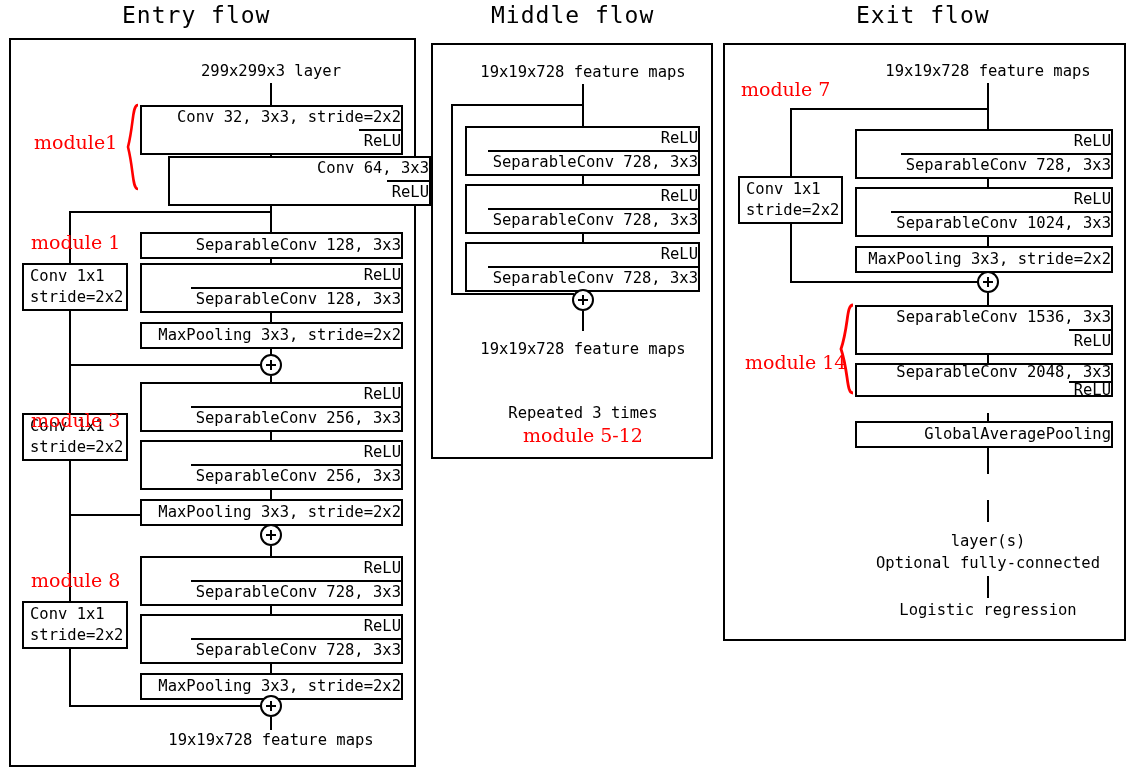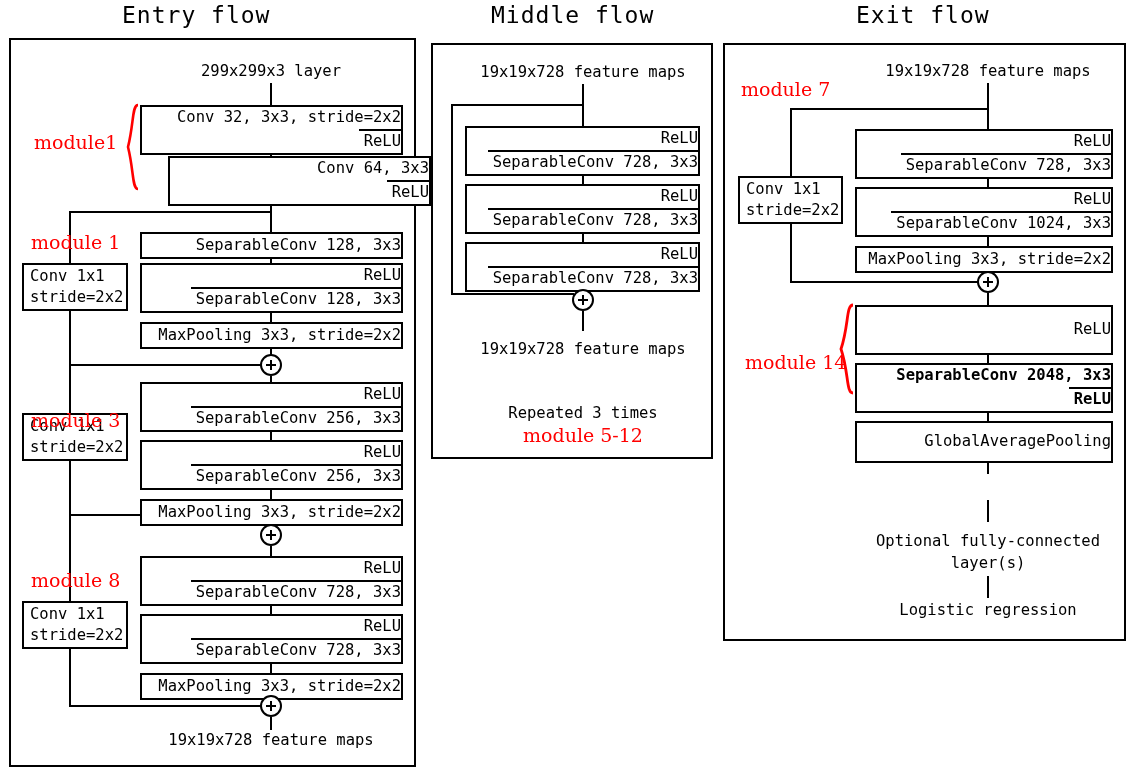--- a/index.html
+++ b/index.html
@@ -227,35 +227,36 @@
   <div class="vline" style="left:987px;top:273px;height:8px;"></div>
   <div class="plus" style="left:977px;top:271px;"></div>
   <div class="vline" style="left:987px;top:293px;height:13px;"></div>
 
   <div class="mod" style="left:745px;top:351px;">module 14</div>
   <svg class="brace" style="left:838px;top:303px;" width="18" height="92" viewBox="0 0 18 92">
     <path d="M15 2 C8 2 11 22 3 46 C11 70 8 90 15 90" fill="none" stroke="#ff0000" stroke-width="2.8"></path>
   </svg>
 
   <div class="box stack" style="left:855px;top:305px;width:258px;height:50px;">
+    <div class="row">SeparableConv 1536, 3x3</div>
     <div class="row">ReLU</div>
   </div>
   <div class="vline" style="left:987px;top:355px;height:9px;"></div>
-  <div class="box stack" style="left:855px;top:363px;width:258px;height:50px;font-weight:bold;">
+  <div class="box stack" style="left:855px;top:363px;width:258px;height:34px;">
     <div class="row">SeparableConv 2048, 3x3</div>
     <div class="row">ReLU</div>
   </div>
   <div class="vline" style="left:987px;top:413px;height:10px;"></div>
 
-  <div class="box stack" style="left:855px;top:421px;width:258px;height:42px;">
+  <div class="box stack" style="left:855px;top:421px;width:258px;height:27px;">
     <div class="row">GlobalAveragePooling</div>
   </div>
 
   <div class="vline" style="left:987px;top:448px;height:26px;"></div>
   <div class="vline" style="left:987px;top:500px;height:22px;"></div>
   <div class="txt ctr two-line" style="left:988px;top:530px;">
+    <div>layer(s)</div>
     <div>Optional fully-connected</div>
-    <div>layer(s)</div>
   </div>
   <div class="vline" style="left:987px;top:576px;height:22px;"></div>
   <div class="txt ctr" style="left:988px;top:601px;">Logistic regression</div>
 
 </div>
 
 </body></html>

